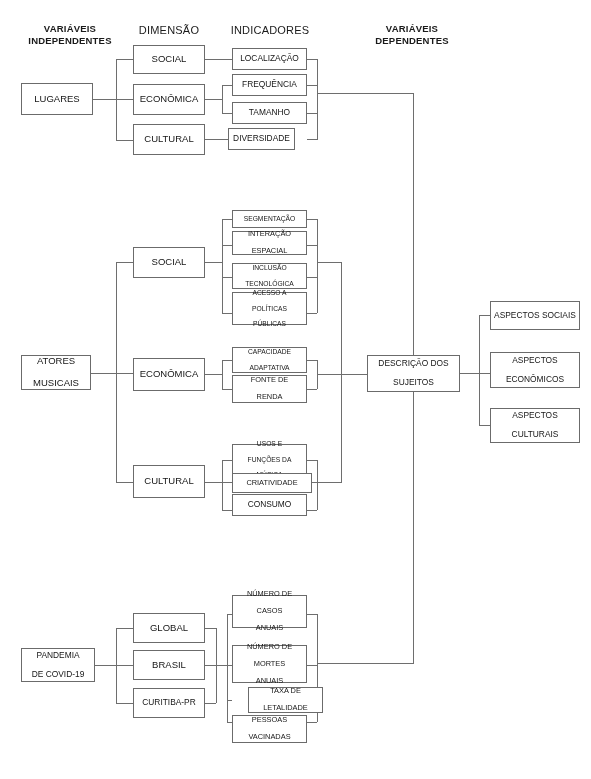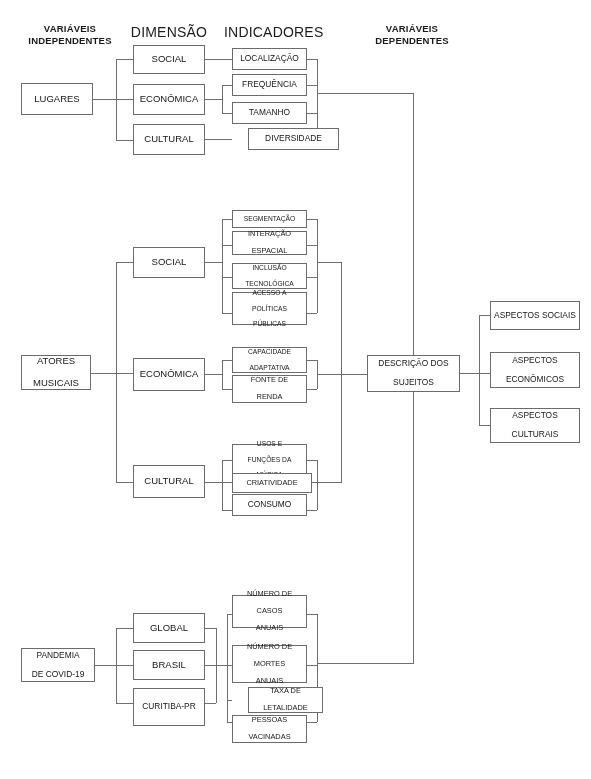--- a/index.html
+++ b/index.html
@@ -16,21 +16,21 @@
     overflow: hidden;
   }
   .hdr {
     position: absolute;
     text-align: center;
     color: #1a1a1a;
     line-height: 1.25;
     margin-top: 7px;
   }
   .hdr.bold { font-weight: bold; font-size: 9.5px; letter-spacing: .2px; }
-  .hdr.reg  { font-weight: normal; font-size: 14px; letter-spacing: .2px; }
+  .hdr.reg  { font-weight: normal; font-size: 11px; letter-spacing: .2px; }
 
   .node {
     position: absolute;
     box-sizing: border-box;
     border: 1px solid #6b6b6b;
     background: #ffffff;
     color: #151515;
     display: flex;
     align-items: center;
     justify-content: center;
@@ -103,21 +103,21 @@
 
   <div class="node f9" style="left:232px; top:48px; width:75px; height:22px;">
     <span>LOCALIZAÇÃO</span>
   </div>
   <div class="node f9" style="left:232px; top:74px; width:75px; height:22px;">
     <span>FREQUÊNCIA</span>
   </div>
   <div class="node f9" style="left:232px; top:102px; width:75px; height:22px;">
     <span>TAMANHO</span>
   </div>
-  <div class="node f9" style="left:248px; top:128px; width:91px; height:22px;">
+  <div class="node f9" style="left:228px; top:128px; width:67px; height:22px;">
     <span>DIVERSIDADE</span>
   </div>
 
   <div class="ln h" style="left:307px; top:59px; width:10px;"></div>
   <div class="ln h" style="left:307px; top:85px; width:10px;"></div>
   <div class="ln h" style="left:307px; top:113px; width:10px;"></div>
   <div class="ln h" style="left:307px; top:139px; width:10px;"></div>
   <div class="ln v" style="left:317px; top:59px; height:81px;"></div>
   <div class="ln h" style="left:317px; top:93px; width:97px;"></div>
 
@@ -244,21 +244,21 @@
   <div class="ln h" style="left:116px; top:628px; width:17px;"></div>
   <div class="ln h" style="left:116px; top:665px; width:17px;"></div>
   <div class="ln h" style="left:116px; top:703px; width:17px;"></div>
 
   <div class="node f10" style="left:133px; top:613px; width:72px; height:30px;">
     <span>GLOBAL</span>
   </div>
   <div class="node f10" style="left:133px; top:650px; width:72px; height:30px;">
     <span>BRASIL</span>
   </div>
-  <div class="node f9" style="left:133px; top:688px; width:72px; height:38px;">
+  <div class="node f9" style="left:133px; top:688px; width:72px; height:30px;">
     <span>CURITIBA-PR</span>
   </div>
 
   <div class="ln h" style="left:205px; top:628px; width:11px;"></div>
   <div class="ln h" style="left:205px; top:665px; width:11px;"></div>
   <div class="ln h" style="left:205px; top:703px; width:11px;"></div>
   <div class="ln v" style="left:216px; top:628px; height:75px;"></div>
   <div class="ln h" style="left:216px; top:665px; width:11px;"></div>
 
   <div class="ln v" style="left:227px; top:614px; height:108px;"></div>

